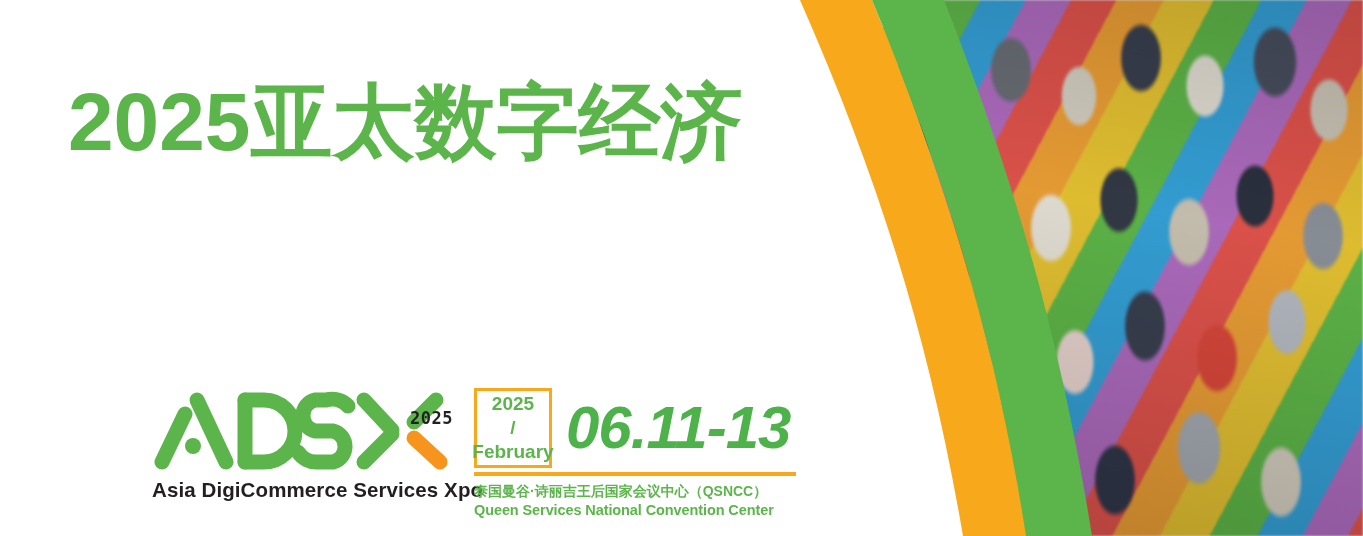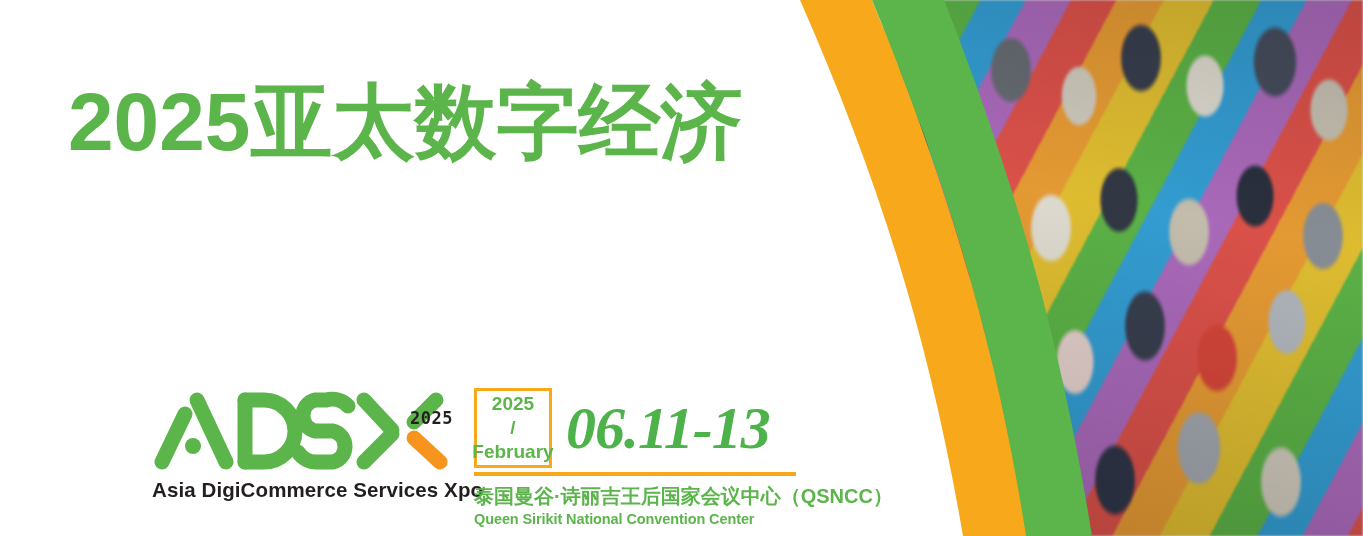--- a/index.html
+++ b/index.html
@@ -139,34 +139,34 @@
     line-height: 1.28;
   }
   .year-box span { display: block; }
   .daterange {
     margin-left: 14px;
     color: #4db24a;
     font-weight: 700;
     font-style: italic;
     font-size: 60px;
     letter-spacing: -1px;
-    font-family: Liberation Serif, serif;
+    font-family: Liberation Sans, sans-serif;
     line-height: 1;
   }
   .rule {
     margin-top: 2px;
     width: 322px;
     height: 4px;
     background: #f7a81b;
   }
   .venue-cn {
     margin-top: 7px;
     color: #5cb54b;
     font-weight: 700;
-    font-size: 20px;
+    font-size: 14px;
     white-space: nowrap;
     letter-spacing: 0px;
   }
   .venue-en {
     margin-top: 1px;
     color: #5cb54b;
     font-weight: 700;
     font-size: 14.5px;
     white-space: nowrap;
     letter-spacing: -0.1px;
@@ -229,17 +229,17 @@
       <div class="date-row">
         <div class="year-box">
           <span>2025</span>
           <span>/</span>
           <span>February</span>
         </div>
         <div class="daterange">06.11-13</div>
       </div>
       <div class="rule"></div>
       <div class="venue-cn">泰国曼谷·诗丽吉王后国家会议中心（QSNCC）</div>
-      <div class="venue-en">Queen Sirikit National Convention Center</div>
+      <div class="venue-en">Queen Services National Convention Center</div>
     </div>
 
   </div>
 </div>
 
 </body></html>

